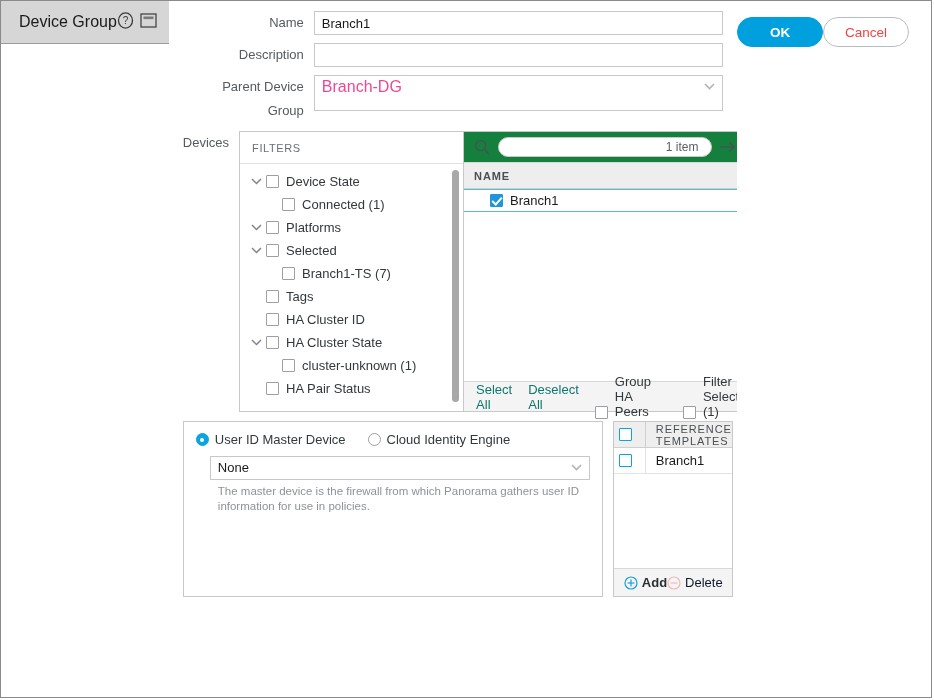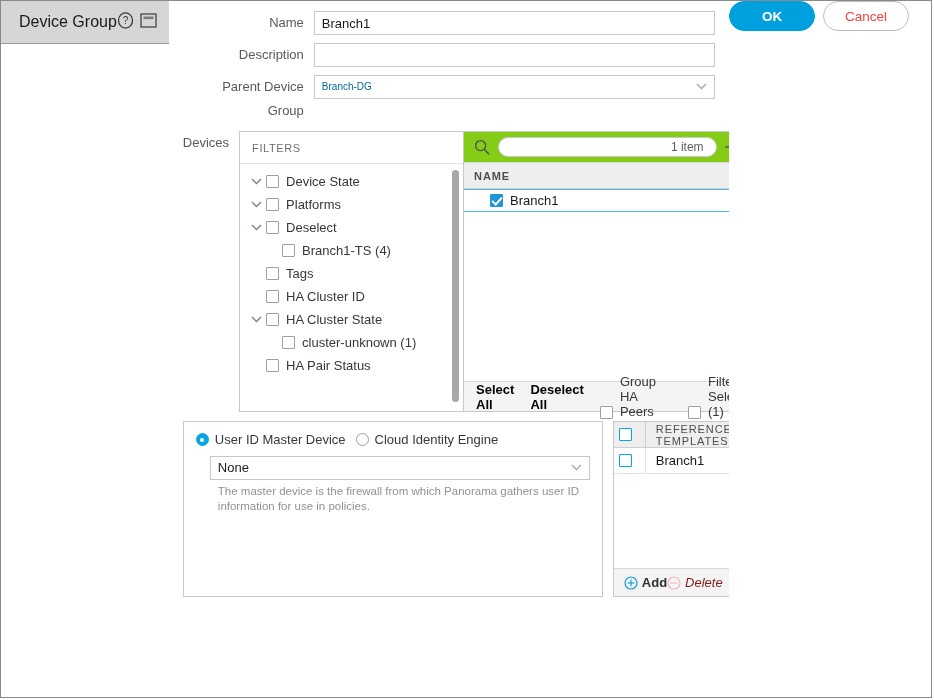--- a/index.html
+++ b/index.html
@@ -77,27 +77,27 @@
     color: #1a1a1a;
     line-height: 22px;
     outline: none;
   }
   .select-wrap {
     flex: 1 1 auto;
     position: relative;
     height: 24px;
   }
   .select-box {
-    width: 100%; height: 24px;
+    width: 100%; height: 36px;
     border: 1px solid #c8c8c8;
     background: #fff;
     box-sizing: border-box;
     padding: 0 26px 0 7px;
-    font-size: 10px;
-    color: #0369a1;
+    font-size: 16px;
+    color: #ec4899;
     line-height: 22px;
     white-space: nowrap;
     overflow: hidden;
   }
   .chev {
     position: absolute;
     right: 8px; top: 8px;
     width: 11px; height: 7px;
     pointer-events: none;
   }
@@ -195,21 +195,21 @@
     min-width: 0;
     background: #fff;
   }
   .search-row {
     height: 31px;
     display: flex;
     align-items: center;
     padding: 0 8px 0 8px;
     box-sizing: border-box;
     border-bottom: 1px solid #d8d8d8;
-    background: #84cc16;
+    background: #15803d;
   }
   .search-pill {
     flex: 1 1 auto;
     height: 20px;
     border: 1px solid #c8c8c8;
     border-radius: 11px;
     background: #fff;
     display: flex;
     align-items: center;
     justify-content: flex-end;
@@ -259,40 +259,40 @@
     background: #f4f4f4;
     border-top: 1px solid #d8d8d8;
     display: flex;
     align-items: center;
     padding: 0 12px 0 12px;
     box-sizing: border-box;
     font-size: 13px;
     color: #33383c;
     gap: 16px;
   }
-  .link-txt { color: #000000; font-weight: bold; }
+  .link-txt { color: #0f766e; }
   .spacer { flex: 1 1 auto; }
   .inline-cb { display: flex; align-items: flex-end; }
 
   
   .lower {
     display: flex;
     gap: 10px;
     margin-top: 9px;
     height: 176px;
   }
   .uid-box {
     width: 420px;
     flex: 0 0 420px;
     border: 1px solid #c8c8c8;
     background: #fff;
     box-sizing: border-box;
     padding: 10px 12px;
   }
-  .radio-row { display: flex; align-items: center; gap: 10px; margin-bottom: 9px;}
+  .radio-row { display: flex; align-items: center; gap: 22px; margin-bottom: 9px;}
   .radio {
     width: 13px; height: 13px;
     border-radius: 50%;
     border: 1px solid #9aa0a6;
     background: #fff;
     box-sizing: border-box;
     margin-right: 6px;
     flex: 0 0 13px;
     position: relative;
   }
@@ -371,31 +371,31 @@
     height: 28px;
     background: #f4f4f4;
     border-top: 1px solid #d8d8d8;
     display: flex;
     align-items: center;
     padding-left: 10px;
     box-sizing: border-box;
     font-size: 13px;
   }
   .act { display: flex; align-items: center; gap: 4px; color: #2a2f33; font-weight: bold;}
-  .act.disabled { color: #7f1d1d; font-weight: normal; font-style: italic;}
+  .act.disabled { color: #0f172a; font-weight: normal;}
 
   
   .footer {
     flex: 0 0 auto;
     height: 62px;
     display: flex;
-    align-items: flex-start;
+    align-items: center;
     justify-content: flex-end;
     padding-right: 22px;
-    gap: 8px;
+    gap: 0;
     box-sizing: border-box;
   }
   .btn {
     min-width: 86px;
     height: 30px;
     border-radius: 16px;
     display: flex;
     align-items: center;
     justify-content: center;
     font-size: 13.5px;
@@ -471,45 +471,49 @@
             <div class="tree-item">
               <span class="tw">
                 <svg width="11" height="7" viewBox="0 0 11 7">
                     <path d="M1 1 L5.5 5.6 L10 1" fill="none" stroke="#7e848a" stroke-width="1.4"></path>
                   </svg>
               </span>
               <span class="cb"></span>
               <span class="tree-label">Device State</span>
             </div>
 
+            <div class="tree-item child">
+              <span class="cb"></span>
+              <span class="tree-label">Connected (1)</span>
+            </div>
 
             <div class="tree-item">
               <span class="tw">
                 <svg width="11" height="7" viewBox="0 0 11 7">
                     <path d="M1 1 L5.5 5.6 L10 1" fill="none" stroke="#7e848a" stroke-width="1.4"></path>
                   </svg>
               </span>
               <span class="cb"></span>
               <span class="tree-label">Platforms</span>
             </div>
 
 
             <div class="tree-item">
               <span class="tw">
                 <svg width="11" height="7" viewBox="0 0 11 7">
                     <path d="M1 1 L5.5 5.6 L10 1" fill="none" stroke="#7e848a" stroke-width="1.4"></path>
                   </svg>
               </span>
               <span class="cb"></span>
-              <span class="tree-label">Deselect</span>
+              <span class="tree-label">Selected</span>
             </div>
 
             <div class="tree-item child">
               <span class="cb"></span>
-              <span class="tree-label">Branch1-TS (4)</span>
+              <span class="tree-label">Branch1-TS (7)</span>
             </div>
 
             <div class="tree-item">
               <span class="tw empty"></span>
               <span class="cb"></span>
               <span class="tree-label">Tags</span>
             </div>
 
             <div class="tree-item">
               <span class="tw empty"></span>

